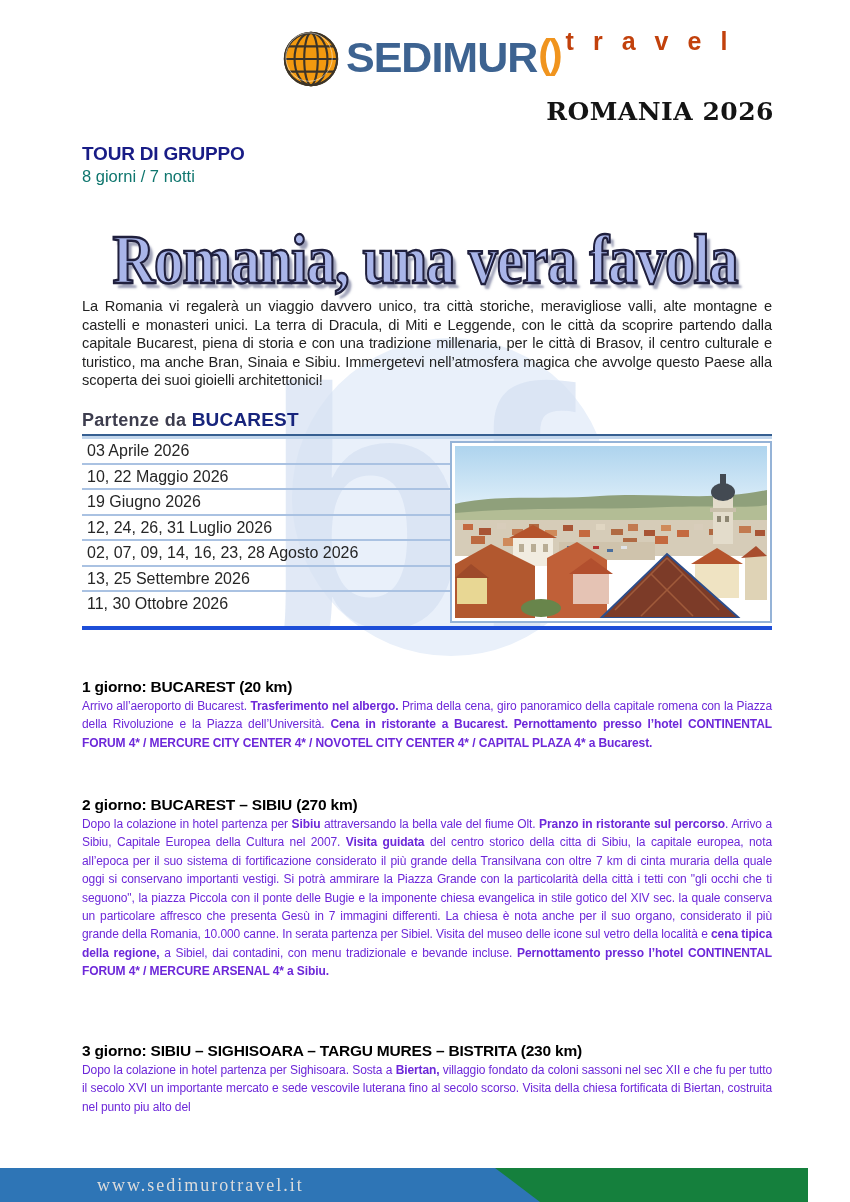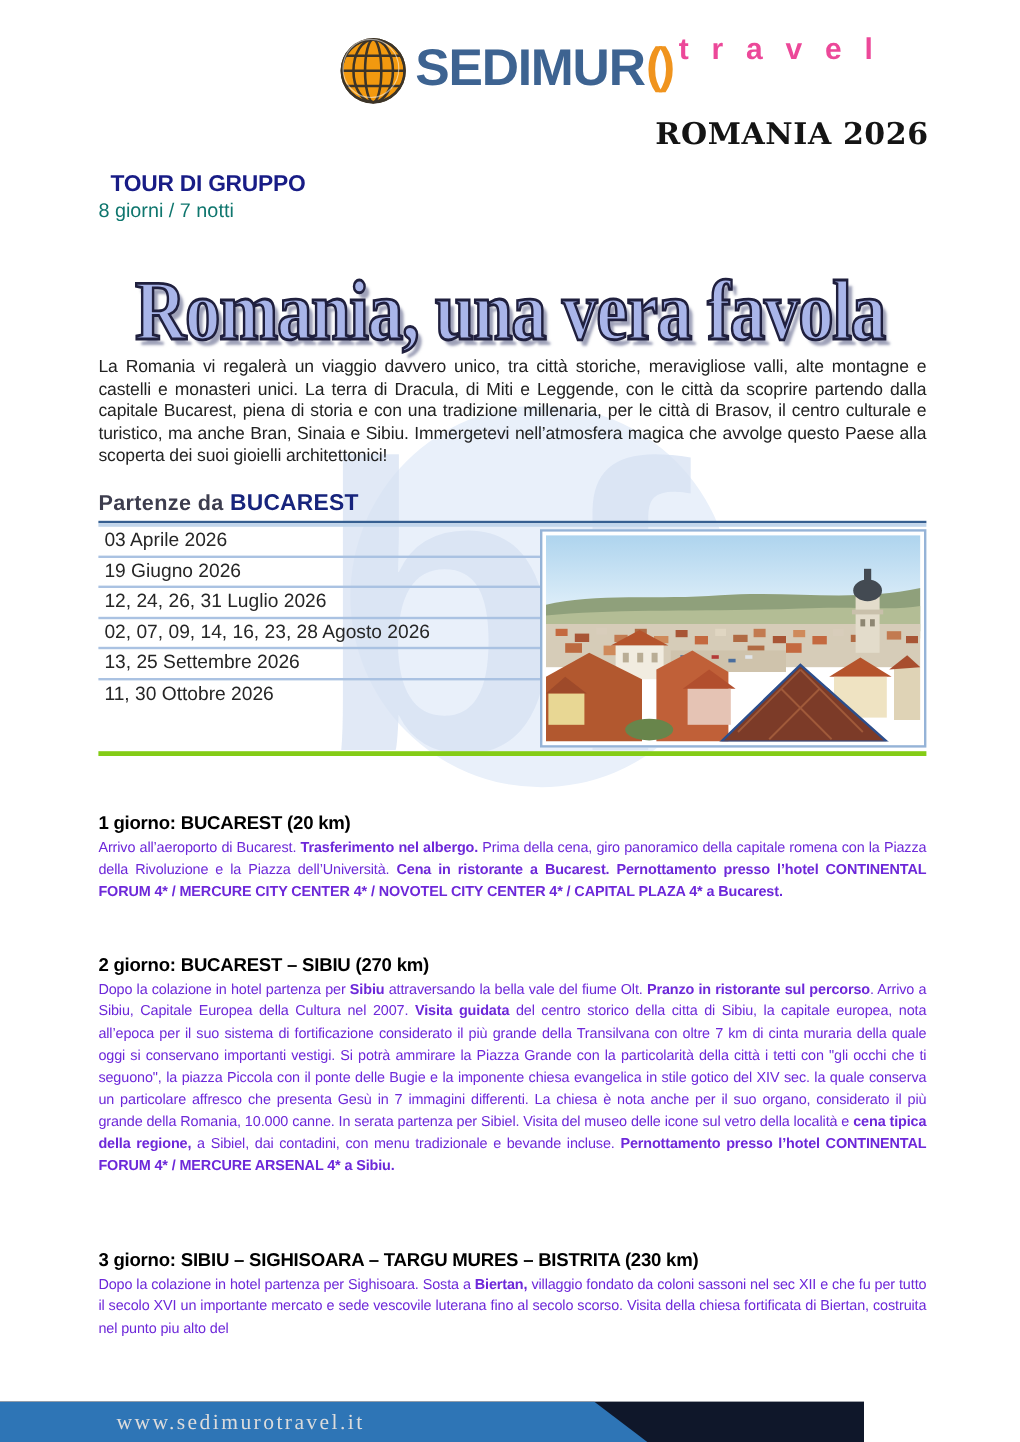--- a/index.html
+++ b/index.html
@@ -22,31 +22,31 @@
   .logo-globe{width:62px;height:62px;margin-right:4px;margin-top:4px;}
   .logo-text{display:flex;flex-direction:row;}
   .logo-row1{display:flex;align-items:flex-start;line-height:1;}
   .logo-brand{
     font-size:43px;font-weight:700;color:#3d6391;letter-spacing:-1px;
   }
   .logo-parens{
     font-size:41px;font-weight:700;color:#f0941e;letter-spacing:-3px;margin-left:1px;margin-top:-2px;
   }
   .logo-sub{
-    font-size:25px;font-weight:700;color:#ec4899;letter-spacing:19px;
+    font-size:25px;font-weight:700;color:#c2410c;letter-spacing:19px;
     margin-top:-7px;margin-left:6px;line-height:1;
   }
   
   .doc-title{
     position:absolute;top:97px;right:76px;z-index:2;
     font-family:"DejaVu Serif","Liberation Serif",serif;font-weight:700;
     font-size:25px;color:#141414;letter-spacing:0.5px;
   }
   .tour-type{
-    position:absolute;top:143px;left:92px;z-index:2;
+    position:absolute;top:143px;left:82px;z-index:2;
     font-size:19px;font-weight:700;color:#181c86;letter-spacing:-0.2px;
   }
   .duration{
     position:absolute;top:167px;left:82px;z-index:2;font-size:16.5px;color:#0f766e;
   }
   
   .hero-title{
     position:absolute;top:224px;left:0;width:850px;text-align:center;z-index:2;
     font-family:"Liberation Serif",serif;font-weight:700;font-size:59px;line-height:1;
     color:#a9b5e9;
@@ -58,21 +58,21 @@
   .intro{
     position:absolute;top:297px;left:82px;width:690px;z-index:1;
     font-size:14.6px;line-height:18.5px;text-align:justify;color:#222;letter-spacing:-0.1px;
   }
   
   .dep-label{position:absolute;top:409px;left:82px;z-index:2;font-size:18px;}
   .dep-label .prefix{font-weight:600;color:#3d3d4e;letter-spacing:0.3px;}
   .dep-label .city{font-weight:800;color:#17247c;font-size:19px;letter-spacing:0.2px;}
   .dep-block{
     position:absolute;top:434px;left:82px;width:690px;height:190px;z-index:1;
-    border-top:2px solid #365f91;border-bottom:4px solid #84cc16;
+    border-top:2px solid #365f91;border-bottom:4px solid #1d4ed8;
   }
   .dep-strip{height:3px;background:#c2d6ec;width:100%;}
   .dep-table{width:372px;}
   .dep-table .dep-row{
     height:23.5px;line-height:23.5px;border-bottom:2px solid #aac2e2;
     font-size:16px;color:#262626;padding-left:5px;white-space:nowrap;overflow:hidden;
   }
   .dep-table .dep-row:last-child{border-bottom:none;}
   .photo-cell{
     position:absolute;top:5px;right:0;width:312px;height:172px;z-index:2;
@@ -80,21 +80,21 @@
   }
   .photo-cell svg{display:block;width:312px;height:172px;}
   
   .day{position:absolute;left:82px;width:690px;z-index:1;}
   .day-heading{font-size:15.5px;font-weight:700;color:#000000;letter-spacing:-0.2px;margin:0 0 1px 0;}
   .day-body{font-size:12px;line-height:18.4px;text-align:justify;color:#6d28d9;letter-spacing:-0.1px;}
   .day-body b,.day-body .bseg{font-weight:700;}
   #day1{top:678px;} #day2{top:796px;} #day3{top:1042px;}
   
   .footer{
-    position:absolute;left:0;bottom:0;width:720px;height:34px;background:#0f172a;z-index:3;
+    position:absolute;left:0;bottom:0;width:808px;height:34px;background:#15803d;z-index:3;
   }
   .footer-dark{
     position:absolute;left:0;top:0;height:34px;width:540px;background:#2e75b6;
     clip-path:polygon(0 0,495px 0,540px 34px,0 34px);
   }
   .footer-url{
     position:absolute;left:97px;top:0;height:34px;line-height:34px;
     font-family:"Liberation Serif",serif;font-size:18px;color:#dcdcdc;letter-spacing:2px;
     text-decoration:none;
   }
@@ -137,20 +137,21 @@
 <div class="intro">La Romania vi regalerà un viaggio davvero unico, tra città storiche, meravigliose valli, alte montagne e castelli e monasteri unici. La terra di Dracula, di Miti e Leggende, con le città da scoprire partendo dalla capitale Bucarest, piena di storia e con una tradizione millenaria, per le città di Brasov, il centro culturale e turistico, ma anche Bran, Sinaia e Sibiu. Immergetevi nell’atmosfera magica che avvolge questo Paese alla scoperta dei suoi gioielli architettonici!</div>
 
 <div class="dep-label">
   <span class="prefix">Partenze da </span><span class="city">BUCAREST</span>
 </div>
 
 <div class="dep-block">
   <div class="dep-strip"></div>
   <div class="dep-table">
       <div class="dep-row">03 Aprile 2026</div>
+      <div class="dep-row">10, 22 Maggio 2026</div>
       <div class="dep-row">19 Giugno 2026</div>
       <div class="dep-row">12, 24, 26, 31 Luglio 2026</div>
       <div class="dep-row">02, 07, 09, 14, 16, 23, 28 Agosto 2026</div>
       <div class="dep-row">13, 25 Settembre 2026</div>
       <div class="dep-row">11, 30 Ottobre 2026</div>
     </div>
 
   <div class="photo-cell">
     <svg viewBox="0 0 312 172" preserveAspectRatio="none">
       <defs>

